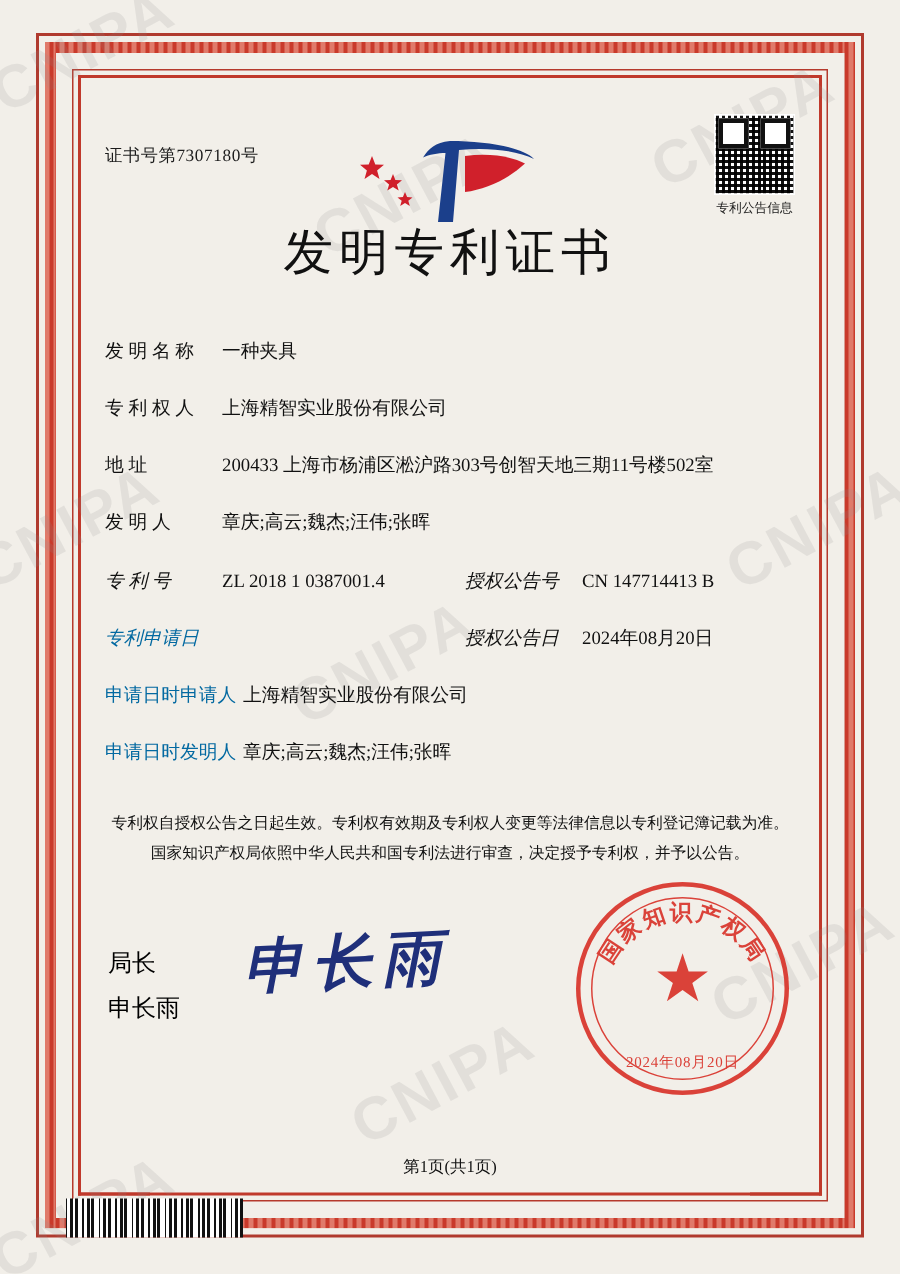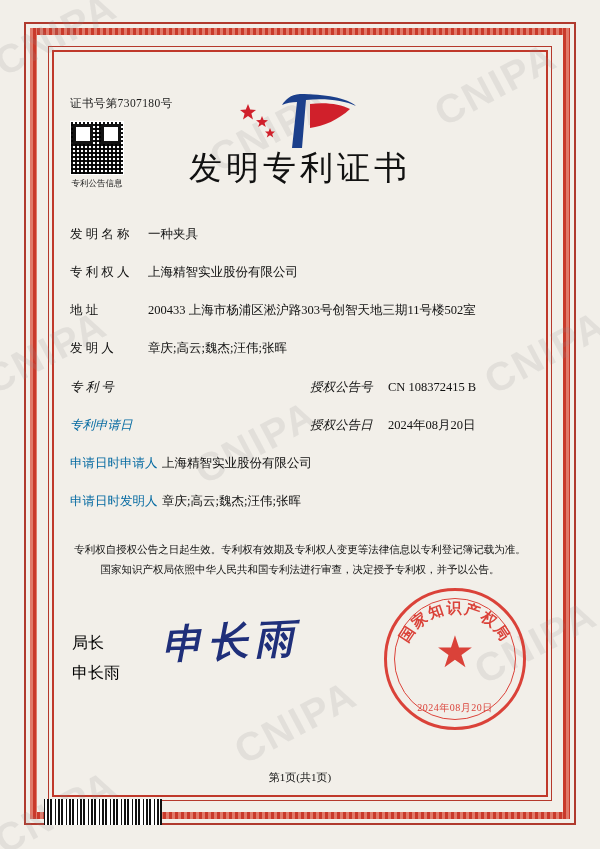--- a/index.html
+++ b/index.html
@@ -65,21 +65,20 @@
   .c-br{right:52px;bottom:52px;border-left:none;border-top:none;}
 
   
   .content{
     position:absolute;left:70px;top:66px;width:460px;
     z-index:20;
   }
   .row-top{
     display:flex;align-items:flex-start;justify-content:space-between;
     height:78px;
-    flex-direction:column;
   }
   .cert-no{
     font-size:11.5px;color:#1b1b1b;padding-top:30px;letter-spacing:.4px;
   }
   .logo-wrap{
     position:absolute;left:50%;transform:translateX(-50%);
     top:24px;width:120px;height:62px;
   }
   .qr-wrap{text-align:center;padding-top:10px;}
   .qr{
@@ -243,24 +242,25 @@
       </div>
 
       <div class="f-row">
         <div class="f-label">发 明 人</div>
         <div class="f-val">章庆;高云;魏杰;汪伟;张晖</div>
       </div>
 
       <div class="f-two">
         <div class="f-col left">
           <div class="f-label">专 利 号</div>
+          <div class="f-val">ZL 2018 1 0387001.4</div>
         </div>
         <div class="f-col">
           <div class="f-label">授权公告号</div>
-          <div class="f-val">CN 108372415 B</div>
+          <div class="f-val">CN 147714413 B</div>
         </div>
       </div>
 
       <div class="f-two">
         <div class="f-col left">
           <div class="f-label blue">专利申请日</div>
         </div>
         <div class="f-col">
           <div class="f-label">授权公告日</div>
           <div class="f-val">2024年08月20日</div>

